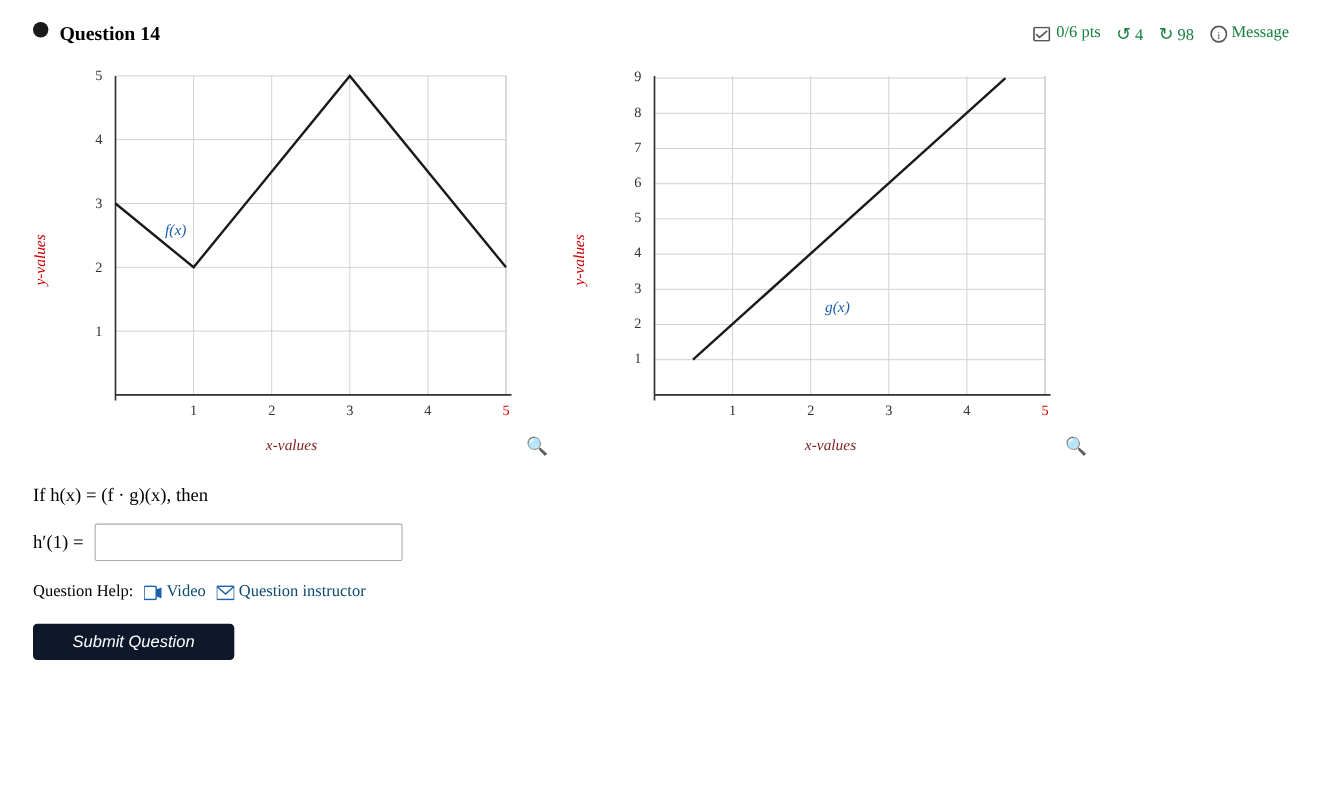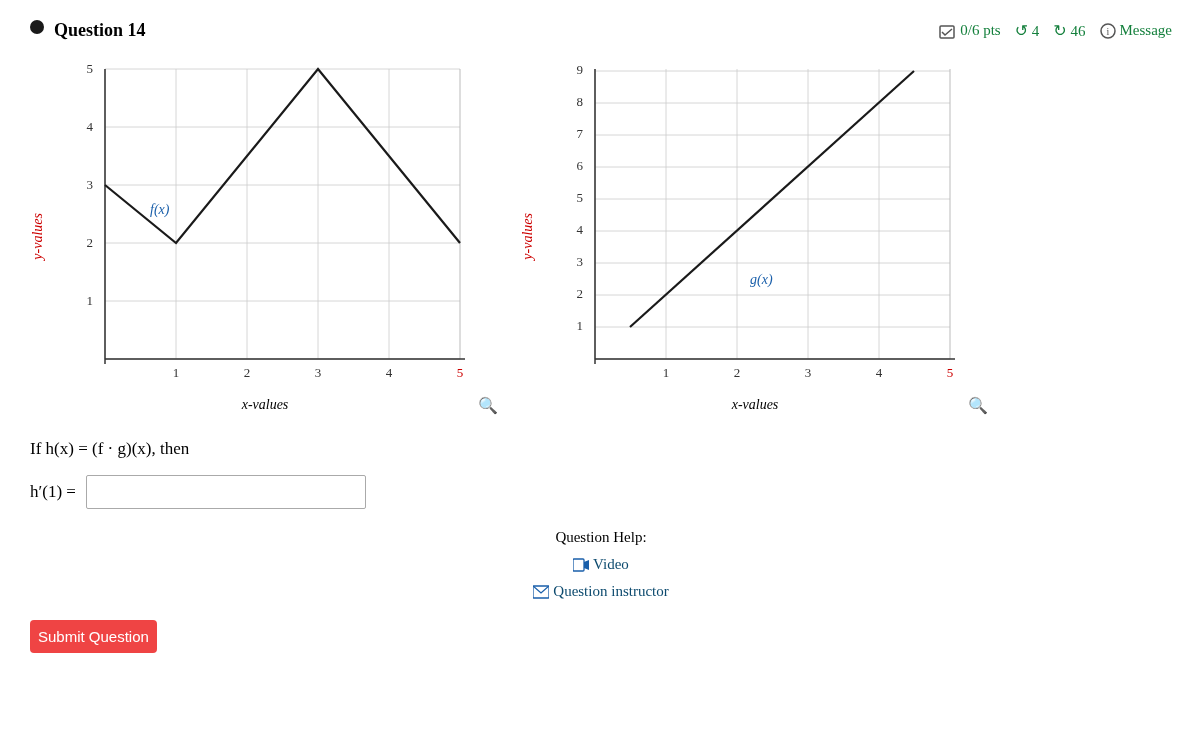--- a/index.html
+++ b/index.html
@@ -90,41 +90,41 @@
       border-radius: 2px;
       font-size: 16px;
       padding: 4px 8px;
     }
     .help-row {
       display: flex;
       align-items: center;
       gap: 10px;
       font-size: 15px;
       margin-bottom: 20px;
-      flex-direction: column;
     }
     .help-link {
       display: flex;
       align-items: center;
       gap: 4px;
       color: #0c4a6e;
       text-decoration: none;
       font-size: 15px;
     }
     .submit-btn {
-      background: #ef4444;
+      background: #0f172a;
       color: #fff;
       border: none;
       border-radius: 4px;
-      padding: 8px 8px;
+      padding: 8px 36px;
       font-size: 15px;
       cursor: pointer;
+      font-style: italic;
     }
     .x-axis-label {
-      color: #000000;
+      color: #7f1d1d;
       font-style: italic;
       font-size: 14px;
       text-align: center;
       font-family: Georgia, serif;
     }
   </style>
 </head>
 <body>
 
 <div class="header">
@@ -139,21 +139,21 @@
           <polyline points="3,7 6,10 13,4" fill="none" stroke="#555" stroke-width="1.5"></polyline>
         </svg>
       <span>0/6 pts</span>
     </span>
     <span>
       <span style="font-size:16px;">↺</span>
       <span>4</span>
     </span>
     <span>
       <span style="font-size:16px;">↻</span>
-      <span>46</span>
+      <span>98</span>
     </span>
     <span style="cursor:pointer;display:flex;align-items:center;gap:4px;">
       <svg width="16" height="16" viewBox="0 0 16 16">
           <circle cx="8" cy="8" r="7" fill="none" stroke="#555" stroke-width="1.5"></circle>
           <text x="8" y="12" text-anchor="middle" font-size="10" fill="#555" font-family="Georgia">i</text>
         </svg>
       <span>Message</span>
     </span>
   </div>
 </div>

